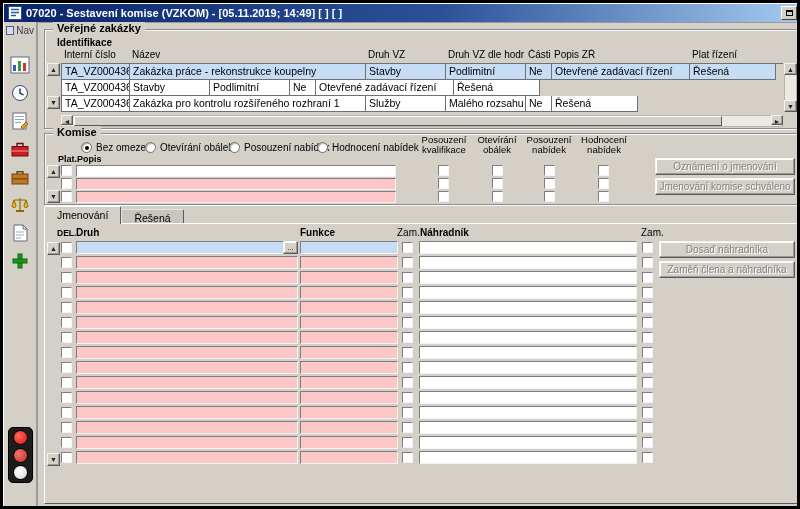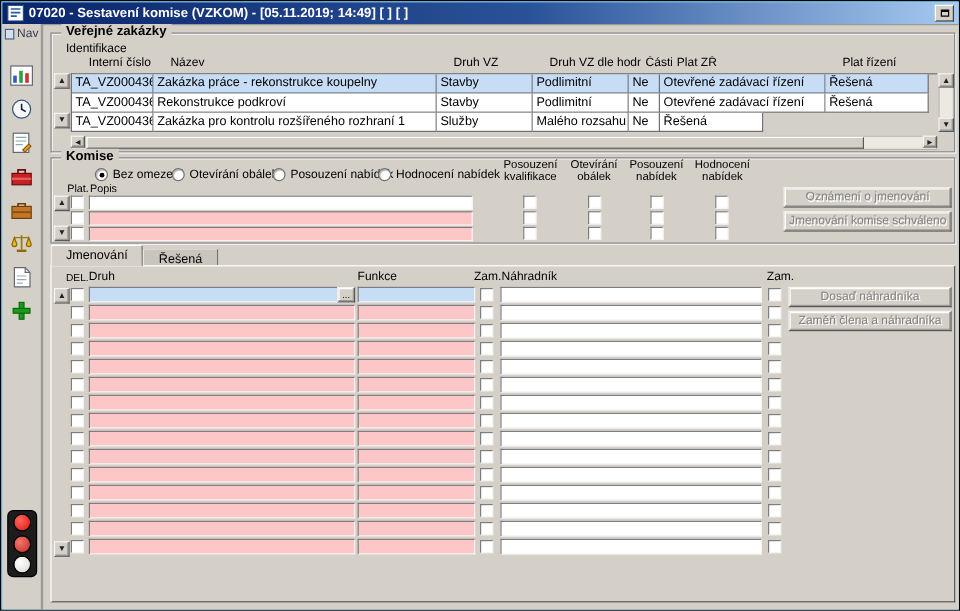--- a/index.html
+++ b/index.html
@@ -1,19 +1,19 @@
 <!DOCTYPE html>
 <html style="--titlebar_start: #0a246a; --titlebar_end: #a6caf0; --row_selected: #c6ddf5; --field_pink: #fdc7c7; --field_white: #ffffff; --chrome: #d4d0c8;"><head>
 <meta charset="utf-8">
 <style>
   * { margin:0; padding:0; box-sizing:border-box; }
   html,body { background:#808080; }
   body { font-family:"Liberation Sans","DejaVu Sans",sans-serif; }
-  .root { position:relative; width:800px; height:509px; background:#7dd3fc; border:1px solid #000000; overflow:hidden; font-size:11px; color:#000; }
-  .lbl { position:absolute; font-size:10.5px; white-space:nowrap; }
+  .root { position:relative; width:800px; height:509px; background:#ffffff; border:3px solid #000000; overflow:hidden; font-size:11px; color:#000; }
+  .lbl { position:absolute; font-size:10.5px; white-space:nowrap;font-weight:bold; }
   .b { font-weight:normal; }
 
   
   .titlebar { position:absolute; left:1px; top:1px; width:797px; height:18px;
     background:linear-gradient(to right, var(--titlebar_start,#0a246a), #2a5298 55%, var(--titlebar_end,#a6caf0));
     color:#fff; display:flex; align-items:center; padding:0 4px; gap:4px; }
   .title-text { font-weight:bold; font-size:11px; white-space:nowrap; overflow:hidden; }
   .win-btn { margin-left:auto; width:16px; height:14px; background:#d4d0c8; border:1px solid; border-color:#fff #404040 #404040 #fff; position:relative; }
   .restore-glyph { position:absolute; left:4px; top:3px; width:7px; height:6px; border:1px solid #000; border-top-width:2px; background:#d4d0c8; }
 
@@ -42,21 +42,21 @@
   .field { position:absolute; background:var(--field_white,#fff); border:1px solid; border-color:#7e7e7e #f4f4f4 #f4f4f4 #7e7e7e; }
   .field.pink { background:var(--field_pink,#fdc7c7); }
   .field.blue { background:var(--row_selected,#c6ddf5); }
   .cb { position:absolute; width:11px; height:11px; background:#fff; border:1px solid; border-color:#7e7e7e #f4f4f4 #f4f4f4 #7e7e7e; }
 
   
   .vzgrid { position:absolute; left:16px; top:33px; border-top:1px solid #6f6f74; border-left:1px solid #6f6f74; width:722px; }
   .vzrow { display:flex; height:16px; }
   .vzrow > div { border-right:1px solid #6f6f74; border-bottom:1px solid #6f6f74; font-size:10.5px; padding:1px 3px 0; white-space:nowrap; overflow:hidden; background:#fff; }
   .vzrow.sel > div { background:var(--row_selected,#c6ddf5); }
-  .vzhead { position:absolute; left:16px; top:19px; display:flex; height:14px;margin-left:12px; }
+  .vzhead { position:absolute; left:16px; top:19px; display:flex; height:14px; }
   .vzhead > div { font-size:10px; padding:0 3px; white-space:nowrap; overflow:hidden; border-right:1px solid transparent; }
   .w1{width:68px}.w2{width:236px}.w3{width:80px}.w4{width:80px}.w5{width:26px}.w6{width:138px}.w7{width:86px}
 
   .scrollh { position:absolute; left:16px; top:85px; width:722px; height:12px; background:#ece9e2; border:1px solid #b8b4aa; }
   .scrollh .thumb { position:absolute; left:12px; top:0; width:648px; height:10px; background:#d4d0c8; border:1px solid; border-color:#fff #5a5a5a #5a5a5a #fff; }
   .scrollh .sarr { width:12px; height:10px; top:0; }
   .scrollv { position:absolute; left:739px; top:33px; width:13px; height:49px; background:#ece9e2; border:1px solid #b8b4aa; }
 
   
   .radio-item { position:absolute; display:flex; align-items:center; gap:4px; font-size:10px; white-space:nowrap; cursor:pointer; }
@@ -166,40 +166,39 @@
     <div class="groupbox" style="left:6px; top:6px; width:754px; height:100px;">
       <span class="gtitle">Veřejné zakázky</span>
       <span class="lbl" style="left:12px; top:7px; font-size:10px;">Identifikace</span>
 
       <div class="vzhead">
         <div class="w1">Interní číslo</div>
         <div class="w2">Název</div>
         <div class="w3">Druh VZ</div>
         <div class="w4">Druh VZ dle hodnoty</div>
         <div class="w5">Části</div>
-        <div class="w6">Plat ZŘ</div>
+        <div class="w6">Popis ZŘ</div>
         <div class="w7">Plat řízení</div>
       </div>
 
       <span class="sarr" style="left:2px; top:33px;">▲</span>
       <span class="sarr" style="left:2px; top:66px;">▼</span>
 
       <div class="vzgrid">
         <div class="vzrow sel">
           <div class="w1">TA_VZ0004368</div>
           <div class="w2">Zakázka práce - rekonstrukce koupelny</div>
           <div class="w3">Stavby</div>
           <div class="w4">Podlimitní</div>
           <div class="w5">Ne</div>
           <div class="w6">Otevřené zadávací řízení</div>
           <div class="w7">Řešená</div>
         </div>
         <div class="vzrow">
           <div class="w1">TA_VZ0004366</div>
-          <div class="w2">Rekonstrukce podkroví</div>
           <div class="w3">Stavby</div>
           <div class="w4">Podlimitní</div>
           <div class="w5">Ne</div>
           <div class="w6">Otevřené zadávací řízení</div>
           <div class="w7">Řešená</div>
         </div>
         <div class="vzrow">
           <div class="w1">TA_VZ0004363</div>
           <div class="w2">Zakázka pro kontrolu rozšířeného rozhraní 1</div>
           <div class="w3">Služby</div>

